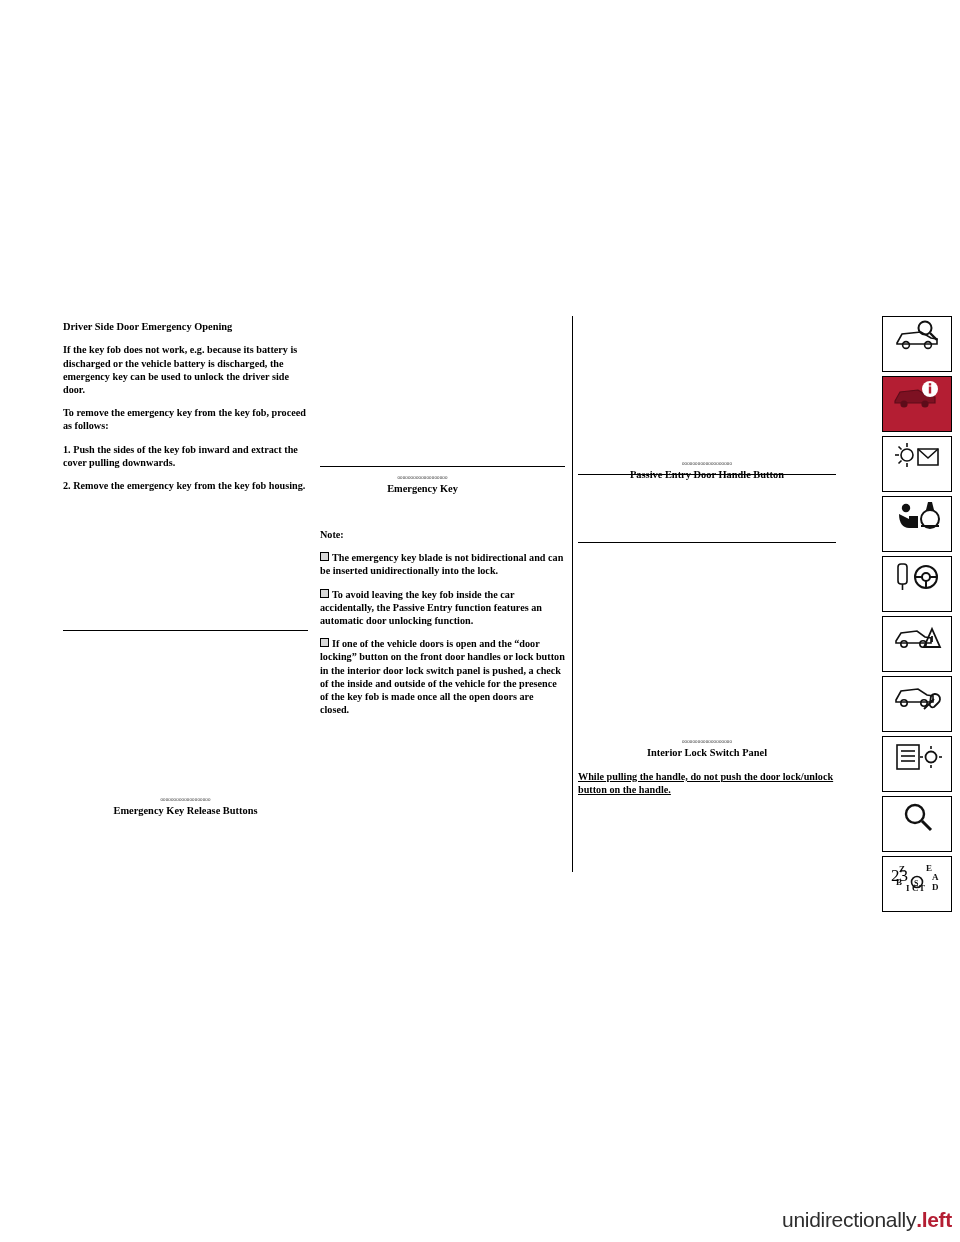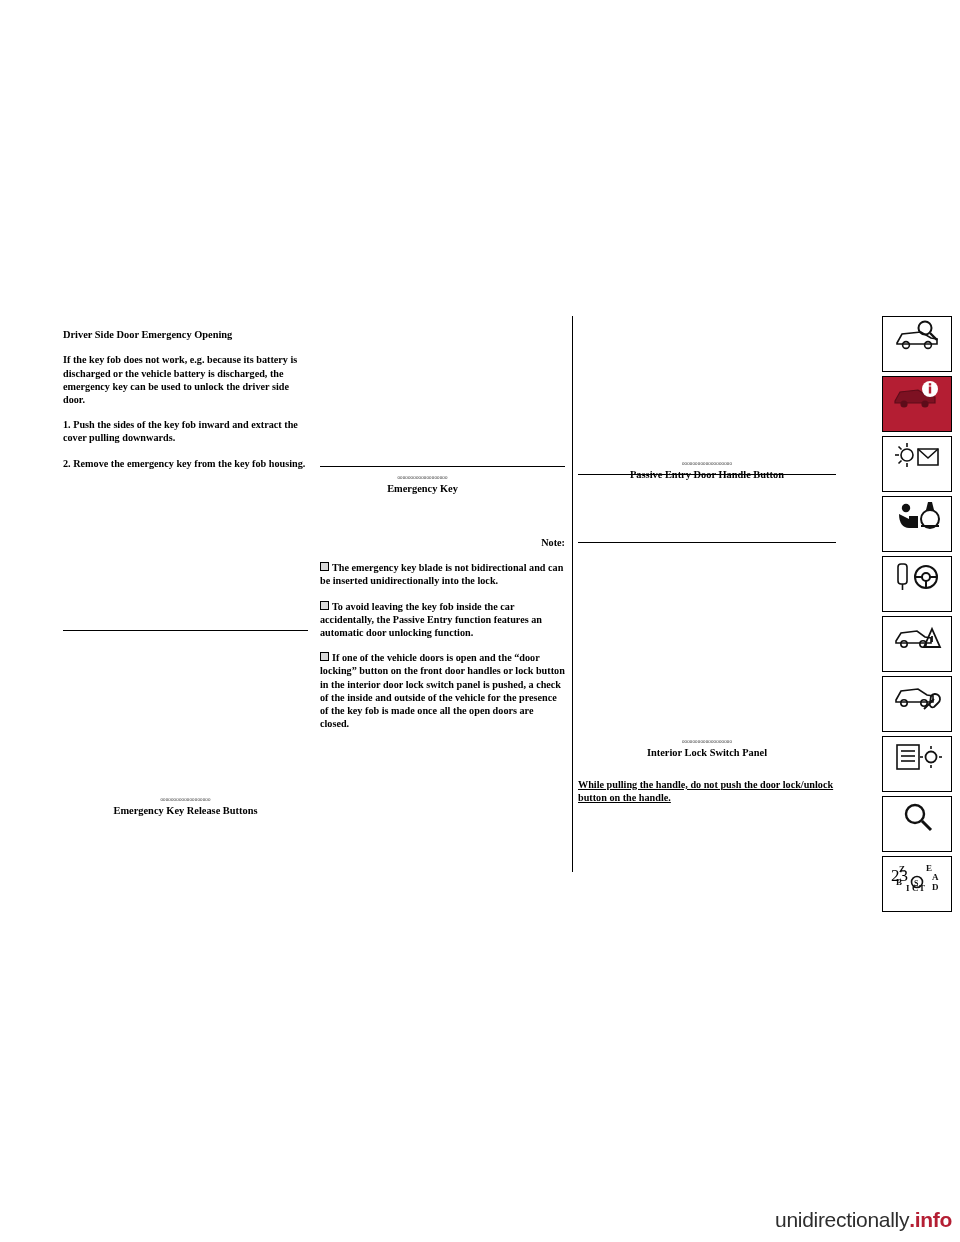--- a/index.html
+++ b/index.html
@@ -25,21 +25,21 @@
   .col {
     position: absolute;
     font-family: "Liberation Serif", serif;
     font-weight: bold;
     font-size: 10.2px;
     line-height: 13.2px;
     color: #000;
   }
   .col1 { left: 63px;  top: 316px; width: 245px; }
 
-  .col p { margin: 12px 0 10px 0; }
+  .col p { margin: 4px 0 10px 0; }
   .heading {
     margin: 0 0 7px 0;
     font-weight: bold;
     font-size: 10.4px;
     line-height: 13.4px;
   }
   .numitem {
     margin: 0 0 10px 0;
     padding-left: 0;
   }
@@ -64,21 +64,20 @@
     font-weight: bold;
     font-size: 10.4px;
     line-height: 13px;
     margin: 0 0 10px 0;
   }
 
   
   .note-label {
     font-weight: bold;
     margin: 0 0 6px 0;
-    text-align: right;
   }
   .bullet {
     position: relative;
     margin: 0 0 10px 0;
   }
   .bullet .sq {
     display: inline-block;
     width: 7px; height: 7px;
     border: 1px solid #000;
     background: #d9d9d9;
@@ -133,20 +132,21 @@
   }
 </style>
 </head>
 <body>
 
 <div class="page">
 
   <div class="col col1">
     <p class="heading">Driver Side Door Emergency Opening</p>
     <p>If the key fob does not work, e.g. because its battery is discharged or the vehicle battery is discharged, the emergency key can be used to unlock the driver side door.</p>
+    <p>To remove the emergency key from the key fob, proceed as follows:</p>
     <p class="numitem">1.  Push the sides of the key fob inward and extract the cover pulling downwards.</p>
     <p class="numitem">2.  Remove the emergency key from the key fob housing.</p>
   </div>
 
   <div style="position:absolute; left:63px; top:630px; width:245px; border-top:1px solid #000;"></div>
 
   <div class="figbox" style="position:absolute; left:63px; top:640px; width:245px; height:152px;"></div>
   <div style="position:absolute; left:63px; top:792px; width:245px;">
     <div class="figcode">0000000000000000000</div>
     <div class="figcaption">Emergency Key Release Buttons</div>
@@ -303,16 +303,16 @@
         <circle cx="27" cy="25" r="5.5" fill="none" stroke="#111" stroke-width="1.6"></circle>
         <text x="24" y="28.5" font-family="Liberation Serif, serif" font-size="8" font-weight="bold" fill="#111">S</text>
       </svg>
     </div>
 
   </div>
 
   <div class="pagenum">23</div>
 
   <div class="footer">
-    <span>unidirectionally</span><span class="info">.info</span>
+    <span>unidirectionally</span><span class="info">.left</span>
   </div>
 
 </div>
 
 </body></html>

